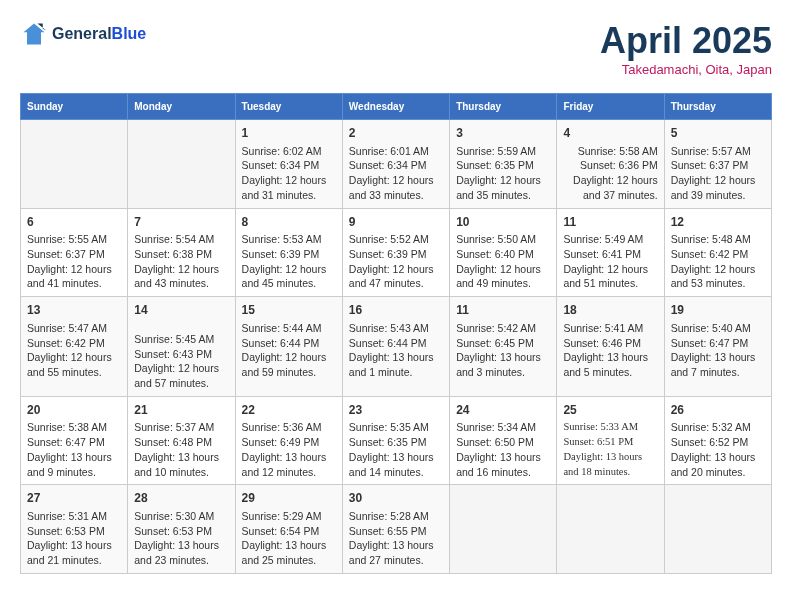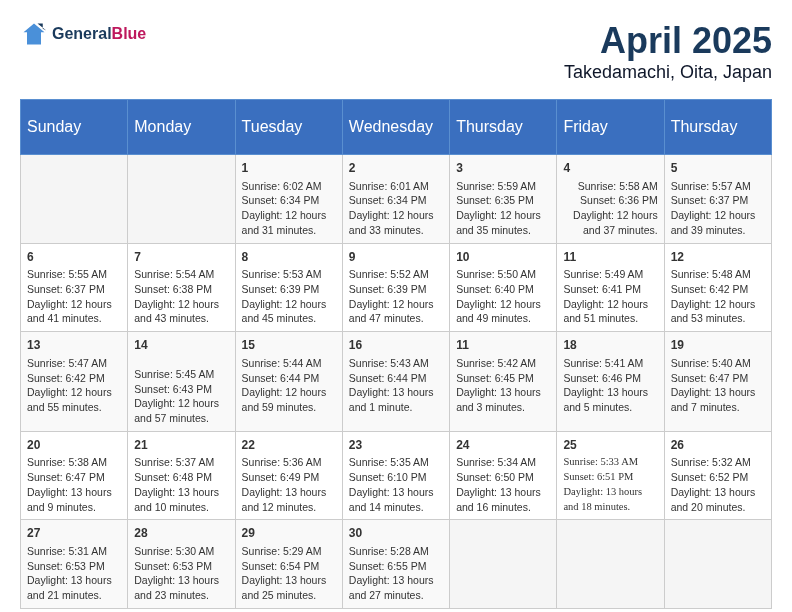--- a/index.html
+++ b/index.html
@@ -27,35 +27,35 @@
     }
     .title-area {
       text-align: right;
     }
     .month-title {
       font-size: 36px;
       font-weight: bold;
       color: #1a3a5c;
     }
     .subtitle {
-      font-size: 18px;
-      color: #0f172a;
+      font-size: 13px;
+      color: #be185d;
     }
     table {
       width: 100%;
       border-collapse: collapse;
       font-size: 11px;
     }
     thead tr th {
       background-color: #3a6fbf;
       color: #fff;
       text-align: left;
-      padding: 18px 6px;
-      font-size: 16px;
-      font-weight: normal;
+      padding: 7px 6px;
+      font-size: 10px;
+      font-weight: bold;
       border: 1px solid #5a8fd0;
     }
     tbody tr td {
       border: 1px solid #ccc;
       vertical-align: top;
       padding: 5px 6px;
       height: 75px;
       background: #fff;
       color: #333;
       line-height: 1.4;
@@ -80,21 +80,21 @@
 </head>
 <body>
 
 <div class="header-area">
   <div class="logo">
     <svg class="logo-icon" viewBox="0 0 32 32" xmlns="http://www.w3.org/2000/svg">
       <polygon points="16,4 28,14 24,14 24,28 8,28 8,14 4,14" fill="#4a90d9"></polygon>
       <polygon points="20,4 30,12 26,10 26,4" fill="#1a3a5c"></polygon>
     </svg>
     <div>
-      <div style="font-size:16px;font-weight:bold;color:#1a3a5c;">General<span style="color:#be185d;">Blue</span></div>
+      <div style="font-size:16px;font-weight:bold;color:#1a3a5c;">General<span style="color:#1d4ed8;">Blue</span></div>
     </div>
   </div>
   <div class="title-area">
     <div class="month-title">April 2025</div>
     <div class="subtitle">Takedamachi, Oita, Japan</div>
   </div>
 </div>
 
 <table>
   <thead>
@@ -268,21 +268,21 @@
         <td>
           <span class="day-number">22</span>
           <div class="day-info" style="white-space: pre-line;">Sunrise: 5:36 AM
 Sunset: 6:49 PM
 Daylight: 13 hours
 and 12 minutes.</div>
         </td>
         <td>
           <span class="day-number">23</span>
           <div class="day-info" style="white-space: pre-line;">Sunrise: 5:35 AM
-Sunset: 6:10 PM
+Sunset: 6:35 PM
 Daylight: 13 hours
 and 14 minutes.</div>
         </td>
         <td>
           <span class="day-number">24</span>
           <div class="day-info" style="white-space: pre-line;">Sunrise: 5:34 AM
 Sunset: 6:50 PM
 Daylight: 13 hours
 and 16 minutes.</div>
         </td>

